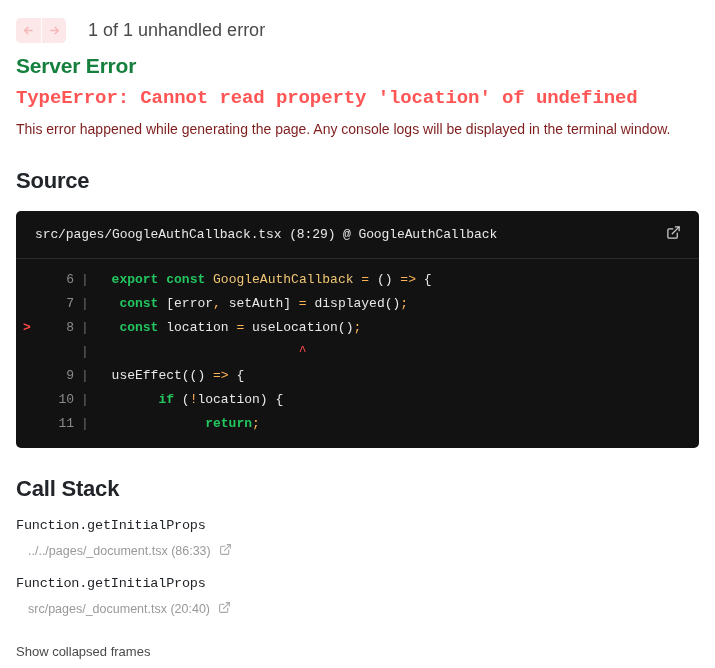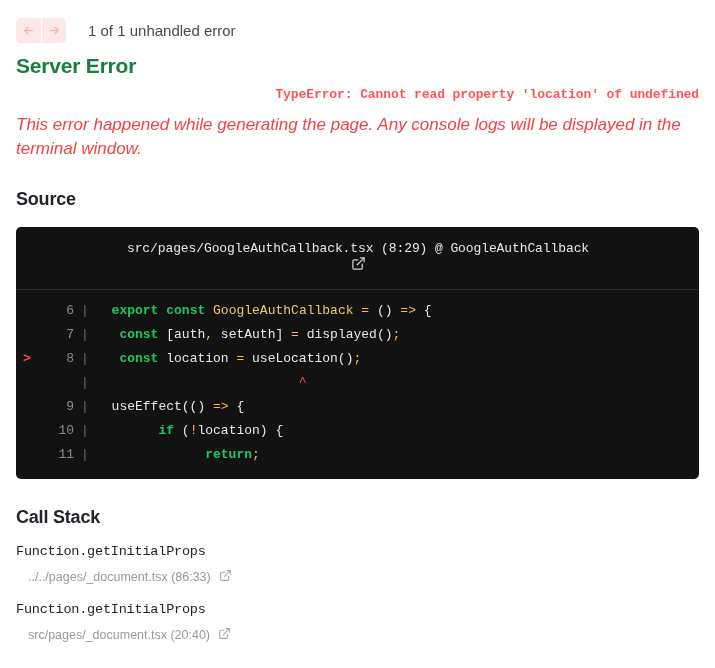--- a/index.html
+++ b/index.html
@@ -46,73 +46,70 @@
     justify-content: center;
     background: #fce8e8;
     border: none;
     cursor: pointer;
     padding: 0;
   }
   .nav-btn + .nav-btn { border-left: 1px solid #ffffff; }
   .nav-btn svg { display: block; }
   .nav-count {
     margin-left: 22px;
-    font-size: 15px;
+    font-size: 18px;
     color: #4a4a4a;
     font-family: "Liberation Sans", sans-serif;
   }
 
   
   .err-title {
     margin: 10px 0 0 0;
     font-size: 21px;
     font-weight: bold;
     color: #15803d;
     letter-spacing: -0.2px;
   }
   .err-message {
     margin: 9px 0 0 0;
     font-family: "Liberation Mono", "DejaVu Sans Mono", monospace;
-    font-size: 13px;
+    font-size: 19px;
     font-weight: bold;
     color: #ff5555;
     letter-spacing: -0.1px;
-    text-align: right;
   }
   .err-desc {
     margin: 11px 0 0 0;
-    font-size: 17px;
-    color: #ef4444;
+    font-size: 14px;
+    color: #7f1d1d;
     line-height: 1.4;
-    font-style: italic;
   }
 
   
   .section-h {
     margin: 28px 0 0 0;
-    font-size: 18px;
+    font-size: 22px;
     font-weight: bold;
     color: #212529;
     letter-spacing: -0.2px;
   }
 
   
   .code-block {
     margin-top: 17px;
     background: #121212;
     border-radius: 5px;
     overflow: hidden;
   }
   .code-header {
     display: flex;
     align-items: center;
     justify-content: space-between;
     padding: 14px 18px 14px 19px;
     border-bottom: 1px solid #2a2a2a;
-    flex-direction: column;
   }
   .code-path {
     font-family: "Liberation Mono", "DejaVu Sans Mono", monospace;
     font-size: 13px;
     color: #e8e8e8;
     letter-spacing: -0.1px;
   }
   .ext-link-dark { cursor: pointer; display: block; }
 
   .code-body {
@@ -224,21 +221,21 @@
       <span class="ext-link-dark">
         <svg width="15" height="15" viewBox="0 0 24 24" fill="none" stroke="#cfcfcf" stroke-width="2" stroke-linecap="round" stroke-linejoin="round">
           <path d="M18 13v6a2 2 0 0 1-2 2H5a2 2 0 0 1-2-2V8a2 2 0 0 1 2-2h6"></path>
           <polyline points="15 3 21 3 21 9"></polyline>
           <line x1="10" y1="14" x2="21" y2="3"></line>
         </svg>
       </span>
     </div>
     <div class="code-body" id="code-body">
         <div class="code-line"><span class="marker"></span><span class="lineno">6</span><span class="pipe">|</span><span class="code-text"><span class="t-pl">  </span><span class="t-kw">export</span><span class="t-pl"> </span><span class="t-kw">const</span><span class="t-pl"> </span><span class="t-fn">GoogleAuthCallback</span><span class="t-pl"> </span><span class="t-op">=</span><span class="t-pl"> () </span><span class="t-op">=&gt;</span><span class="t-pl"> {</span></span></div>
-        <div class="code-line"><span class="marker"></span><span class="lineno">7</span><span class="pipe">|</span><span class="code-text"><span class="t-pl">   </span><span class="t-kw">const</span><span class="t-pl"> [auth</span><span class="t-op">,</span><span class="t-pl"> setAuth] </span><span class="t-op">=</span><span class="t-pl"> displayed()</span><span class="t-op">;</span></span></div>
+        <div class="code-line"><span class="marker"></span><span class="lineno">7</span><span class="pipe">|</span><span class="code-text"><span class="t-pl">   </span><span class="t-kw">const</span><span class="t-pl"> [error</span><span class="t-op">,</span><span class="t-pl"> setAuth] </span><span class="t-op">=</span><span class="t-pl"> displayed()</span><span class="t-op">;</span></span></div>
         <div class="code-line"><span class="marker">&gt;</span><span class="lineno">8</span><span class="pipe">|</span><span class="code-text"><span class="t-pl">   </span><span class="t-kw">const</span><span class="t-pl"> location </span><span class="t-op">=</span><span class="t-pl"> useLocation()</span><span class="t-op">;</span></span></div>
         <div class="code-line"><span class="marker"></span><span class="lineno"></span><span class="pipe">|</span><span class="code-text"><span class="t-pl">                          </span><span class="t-caret">^</span></span></div>
         <div class="code-line"><span class="marker"></span><span class="lineno">9</span><span class="pipe">|</span><span class="code-text"><span class="t-pl">  useEffect(() </span><span class="t-op">=&gt;</span><span class="t-pl"> {</span></span></div>
         <div class="code-line"><span class="marker"></span><span class="lineno">10</span><span class="pipe">|</span><span class="code-text"><span class="t-pl">        </span><span class="t-kw">if</span><span class="t-pl"> (</span><span class="t-op">!</span><span class="t-pl">location) {</span></span></div>
         <div class="code-line"><span class="marker"></span><span class="lineno">11</span><span class="pipe">|</span><span class="code-text"><span class="t-pl">              </span><span class="t-kw">return</span><span class="t-op">;</span></span></div>
       </div>
   </div>
 
   
   <h2 class="section-h">Call Stack</h2>

